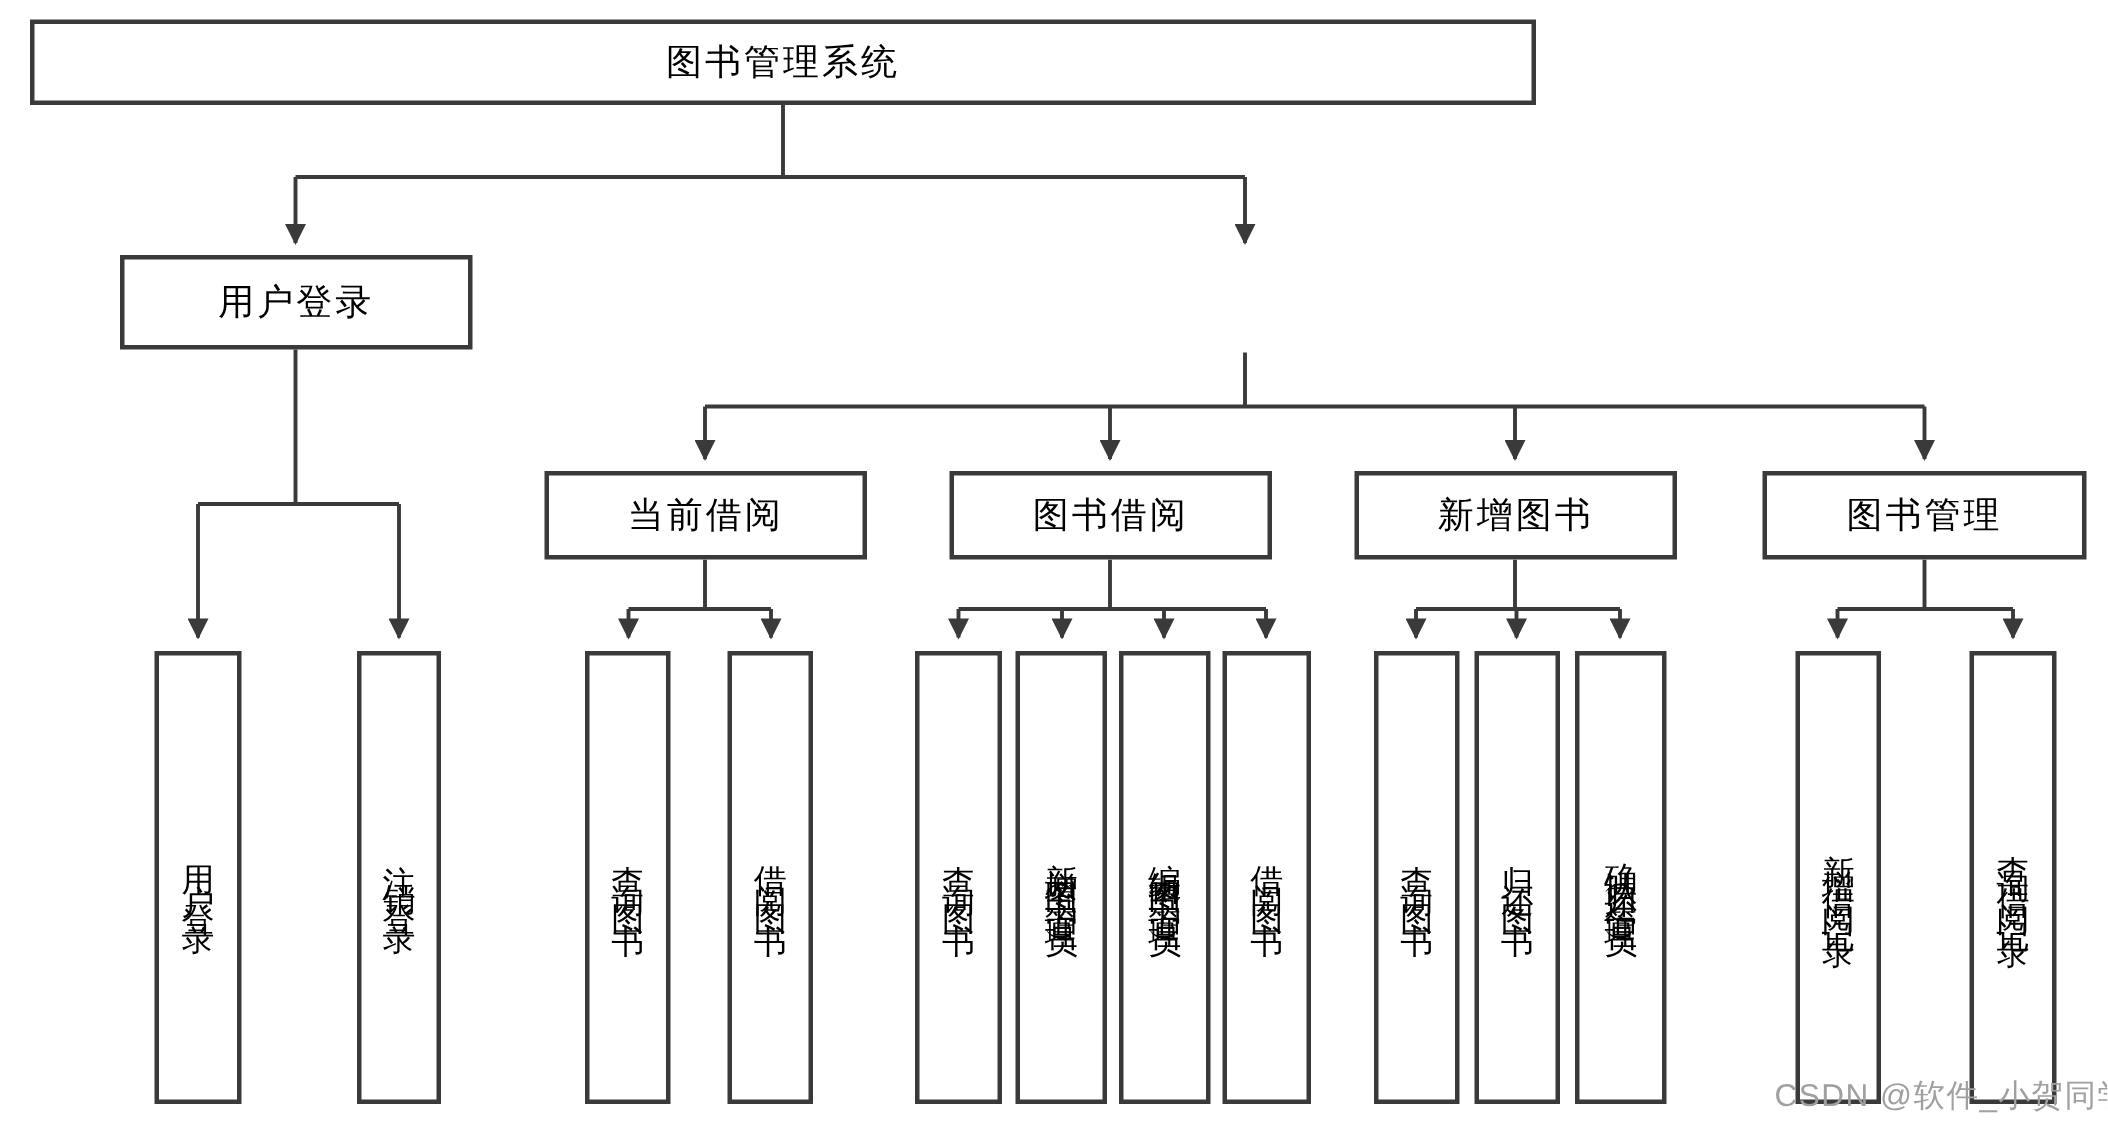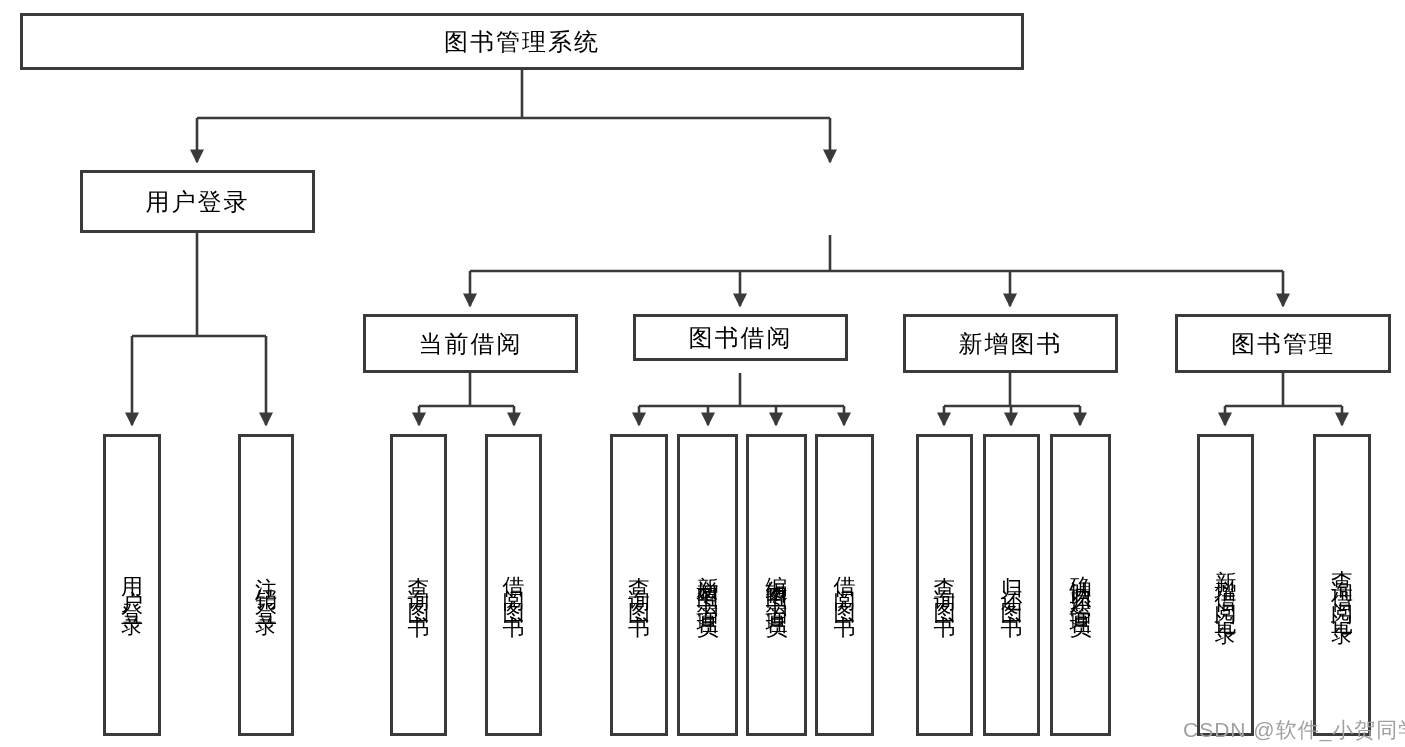--- a/index.html
+++ b/index.html
@@ -105,21 +105,21 @@
       <path d="M1225,406 V425" marker-end="url(#arrow)"></path>
       <path d="M1342,406 V425" marker-end="url(#arrow)"></path>
     </g>
   </svg>
 
   <div class="node h-node" style="left:20px; top:13px; width:1004px; height:57px;">图书管理系统</div>
 
   <div class="node h-node" style="left:80px; top:170px; width:235px; height:63px;">用户登录</div>
 
   <div class="node h-node" style="left:363px; top:314px; width:215px; height:59px;">当前借阅</div>
-  <div class="node h-node" style="left:633px; top:314px; width:215px; height:47px;">图书借阅</div>
+  <div class="node h-node" style="left:633px; top:314px; width:215px; height:59px;">图书借阅</div>
   <div class="node h-node" style="left:903px; top:314px; width:215px; height:59px;">新增图书</div>
   <div class="node h-node" style="left:1175px; top:314px; width:216px; height:59px;">图书管理</div>
 
   <div class="node leaf" style="left:103px; top:434px; width:58px; height:302px;">用户登录</div>
   <div class="node leaf" style="left:238px; top:434px; width:56px; height:302px;">注销登录</div>
 
   <div class="node leaf" style="left:390px; top:434px; width:57px; height:302px;">查询图书</div>
   <div class="node leaf" style="left:485px; top:434px; width:57px; height:302px;">借阅图书</div>
 
   <div class="node leaf" style="left:610px; top:434px; width:58px; height:302px;">查询图书</div>

